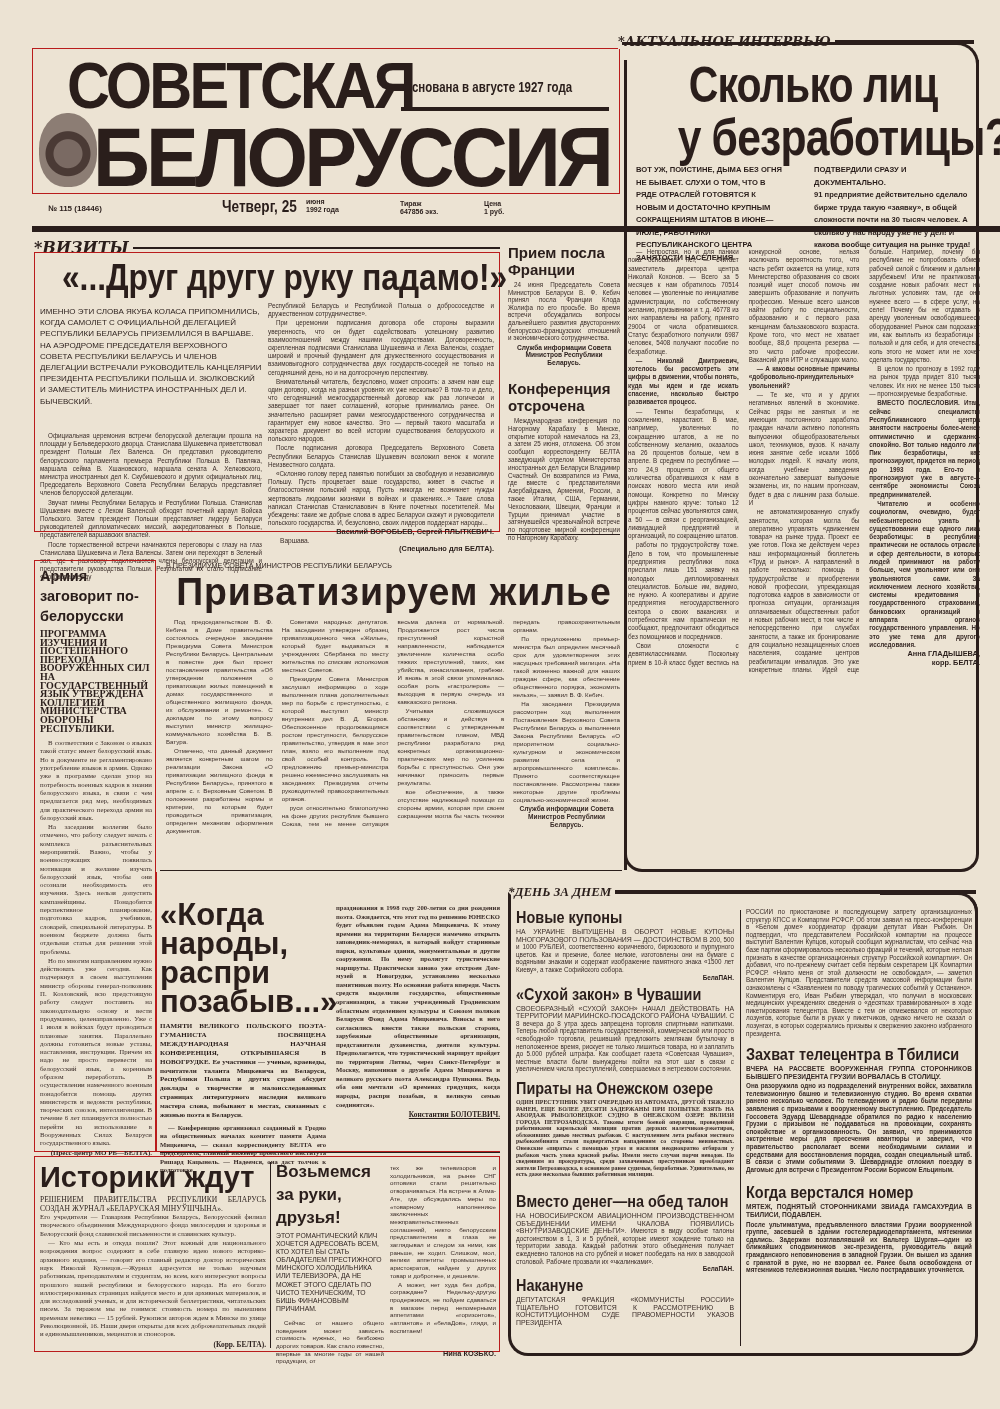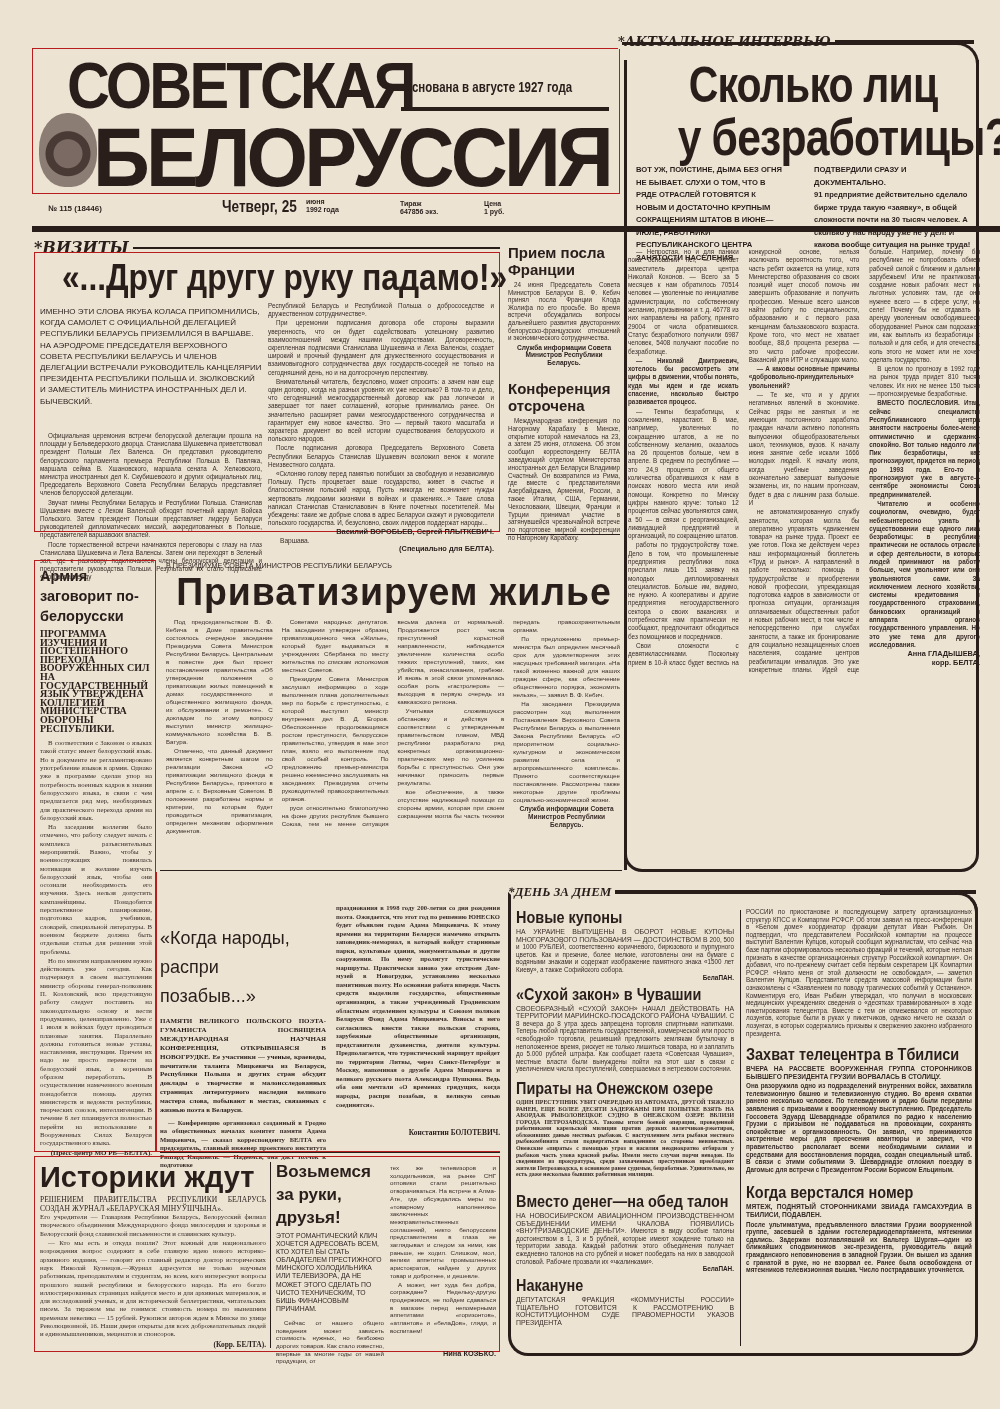--- a/index.html
+++ b/index.html
@@ -139,32 +139,32 @@
     <p>вое обеспечение, а также отсутствие надлежащей помощи со стороны армии, которая при своем сокращении могла бы часть техники передать правоохранительным органам.</p>
     <p>По предложению премьер-министра был определен месячный срок для удовлетворения этих насущных требований милиции. «На такой жизненно важной для наших граждан сфере, как обеспечение общественного порядка, экономить нельзя», — заявил В. Ф. Кебич.</p>
     <p>На заседании Президиума рассмотрен ход выполнения Постановления Верховного Совета Республики Беларусь о выполнении Закона Республики Беларусь «О приоритетном социально-культурном и экономическом развитии села и агропромышленного комплекса». Принято соответствующее постановление. Рассмотрены также некоторые другие проблемы социально-экономической жизни.</p>
     <div style="font-weight:bold;text-align:center;font-size:6.6px;">Служба информации Совета Министров Республики Беларусь.</div>
   </div>
 </div>
 <div class="rule" style="left:160px;top:870px;width:462px;height:1px;"></div>
 
 <div class="box" style="left:156px;top:872px;width:344px;height:280px;border-width:1px;border-right:none;border-top:none;"></div>
 <div class="abs" style="left:160px;top:900px;width:166px;">
-  <div style="font-size:18px;line-height:29px;font-weight:normal;width:140px;margin-top:24px;">«Когда народы, распри позабыв...»</div>
+  <div style="font-size:31px;line-height:29px;font-weight:bold;width:140px;">«Когда народы, распри позабыв...»</div>
   <div class="serif" style="font-size:7px;line-height:8.9px;text-align:justify;margin-top:6px;">
     <span style="font-weight:bold;">ПАМЯТИ ВЕЛИКОГО ПОЛЬСКОГО ПОЭТА-ГУМАНИСТА ПОСВЯЩЕНА МЕЖДУНАРОДНАЯ НАУЧНАЯ КОНФЕРЕНЦИЯ, ОТКРЫВШАЯСЯ В НОВОГРУДКЕ.</span>
     <span style="font-weight:bold;">Ее участники — ученые, краеведы, почитатели таланта Мицкевича из Беларуси, Республики Польша и других стран обсудят доклады о творчестве и малоисследованных страницах литературного наследия великого мастера слова, побывают в местах, связанных с жизнью поэта в Беларуси.</span>
   </div>
   <div class="txt serif" style="font-size:6.6px;line-height:8.4px;margin-top:4px;font-weight:bold;">
     <p>— Конференцию организовал созданный в Гродно на общественных началах комитет памяти Адама Мицкевича, — сказал корреспонденту БЕЛТА его председатель, главный инженер проектного института Ришард Кацынель. — Надеемся, она даст толчок к подготовке</p>
   </div>
 </div>
 <div class="abs txt serif" style="left:336px;top:904px;width:164px;font-size:6.6px;line-height:8.55px;font-weight:bold;">
   <p style="text-indent:0;">празднования в 1998 году 200-летия со дня рождения поэта. Ожидается, что этот год по решению ЮНЕСКО будет объявлен годом Адама Мицкевича. К этому времени на территории Беларуси намечено открыть заповедник-мемориал, в который войдут старинные парки, культовые здания, монументальные и другие сооружения. По нему пролягут туристические маршруты. Практически заново уже отстроен Дом-музей в Новогрудке, установлено несколько памятников поэту. Но основная работа впереди. Часть средств выделили государство, общественные организации, а также учрежденный Гродненским областным отделением культуры и Союзом поляков Беларуси Фонд Адама Мицкевича. Взносы в него согласились внести также польская сторона, зарубежные общественные организации, представители духовенства, деятели культуры. Предполагается, что туристический маршрут пройдет по территории Литвы, через Санкт-Петербург и Москву, напоминая о дружбе Адама Мицкевича и великого русского поэта Александра Пушкина. Ведь оба они мечтали «О временах грядущих, когда народы, распри позабыв, в великую семью соединятся».</p>
-  <div class="sign" style="margin-top:20px;">Константин БОЛОТЕВИЧ.</div>
+  <div class="sign" style="margin-top:2px;text-decoration:underline;">Константин БОЛОТЕВИЧ.</div>
 </div>
 <div class="rule" style="left:160px;top:1152px;width:340px;height:1px;"></div>
 
 <div class="box" style="left:34px;top:1156px;width:466px;height:196px;border-width:1px;"></div>
 <div class="abs" style="left:40px;top:1160px;width:226px;">
   <div style="text-align:left;font-size:29px;line-height:34px;font-weight:bold;">Историки ждут</div>
   <div class="serif" style="font-size:7.6px;line-height:8.6px;text-align:justify;margin-top:2px;">РЕШЕНИЕМ ПРАВИТЕЛЬСТВА РЕСПУБЛИКИ БЕЛАРУСЬ СОЗДАН ЖУРНАЛ «БЕЛАРУСКАЯ МIНУЎШЧЫНА».</div>
   <div class="txt serif" style="font-size:6.8px;line-height:8.3px;">
     <p style="text-indent:0;">Его учредители — Главархив Республики Беларусь, Белорусский филиал творческого объединения Международного фонда милосердия и здоровья и Белорусский фонд славянской письменности и славянских культур.</p>
     <p>— Кто мы есть и откуда пошли? Этот важный для национального возрождения вопрос содержит в себе главную идею нового историко-архивного издания, — говорит его главный редактор доктор исторических наук Николай Кузнецов.—Журнал адресуется не только научным работникам, преподавателям и студентам, но всем, кого интересуют вопросы прошлого нашей республики и белорусского народа. На его богато иллюстрированных страницах найдется место и для архивных материалов, и для исследований ученых, и для исторической беллетристики, читательских писем. За тиражом мы не гонимся: стоимость номера по нынешним временам невелика — 15 рублей. Рукописи авторов ждем в Минске по улице Революционной, 16. Наши двери открыты для всех доброжелательных людей и единомышленников, меценатов и спонсоров.</p>

